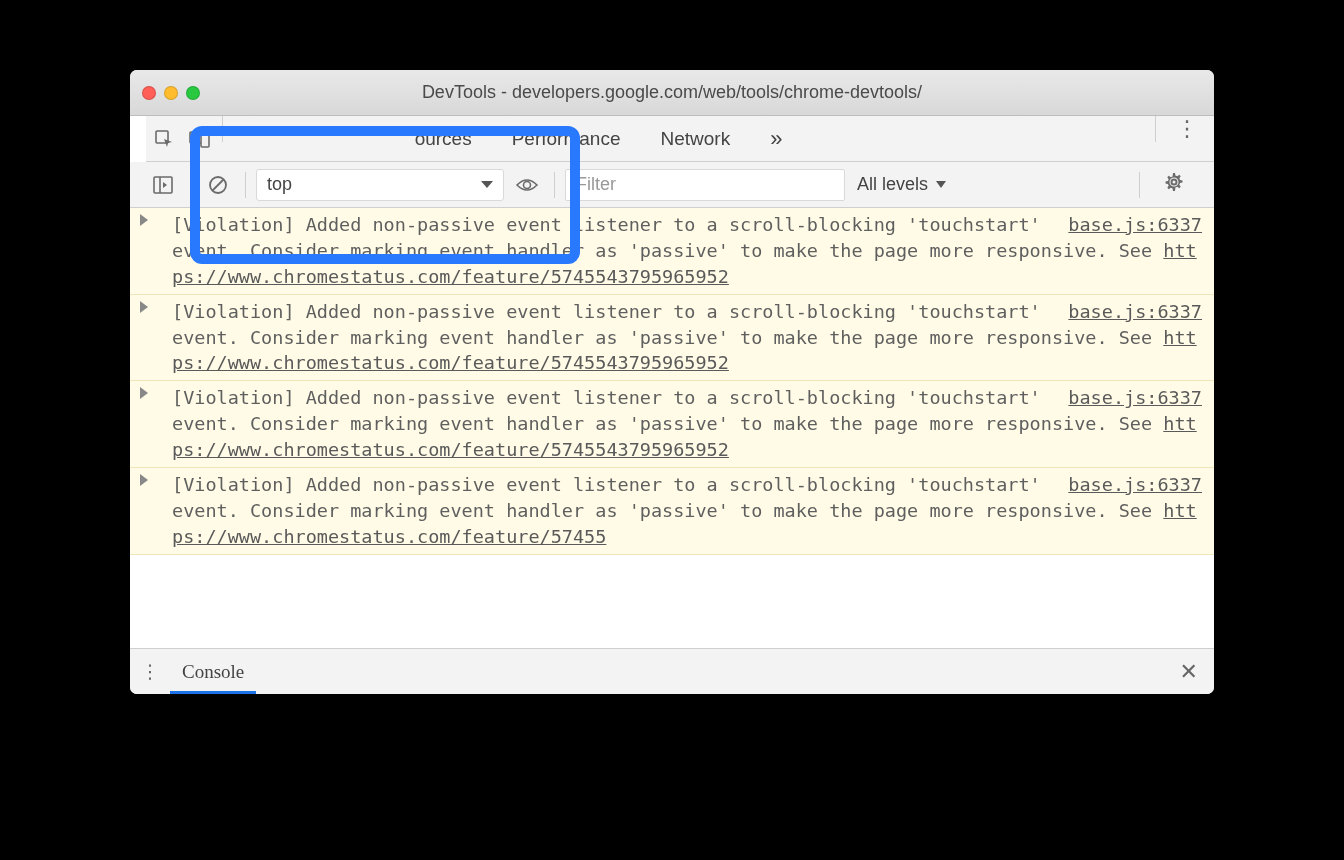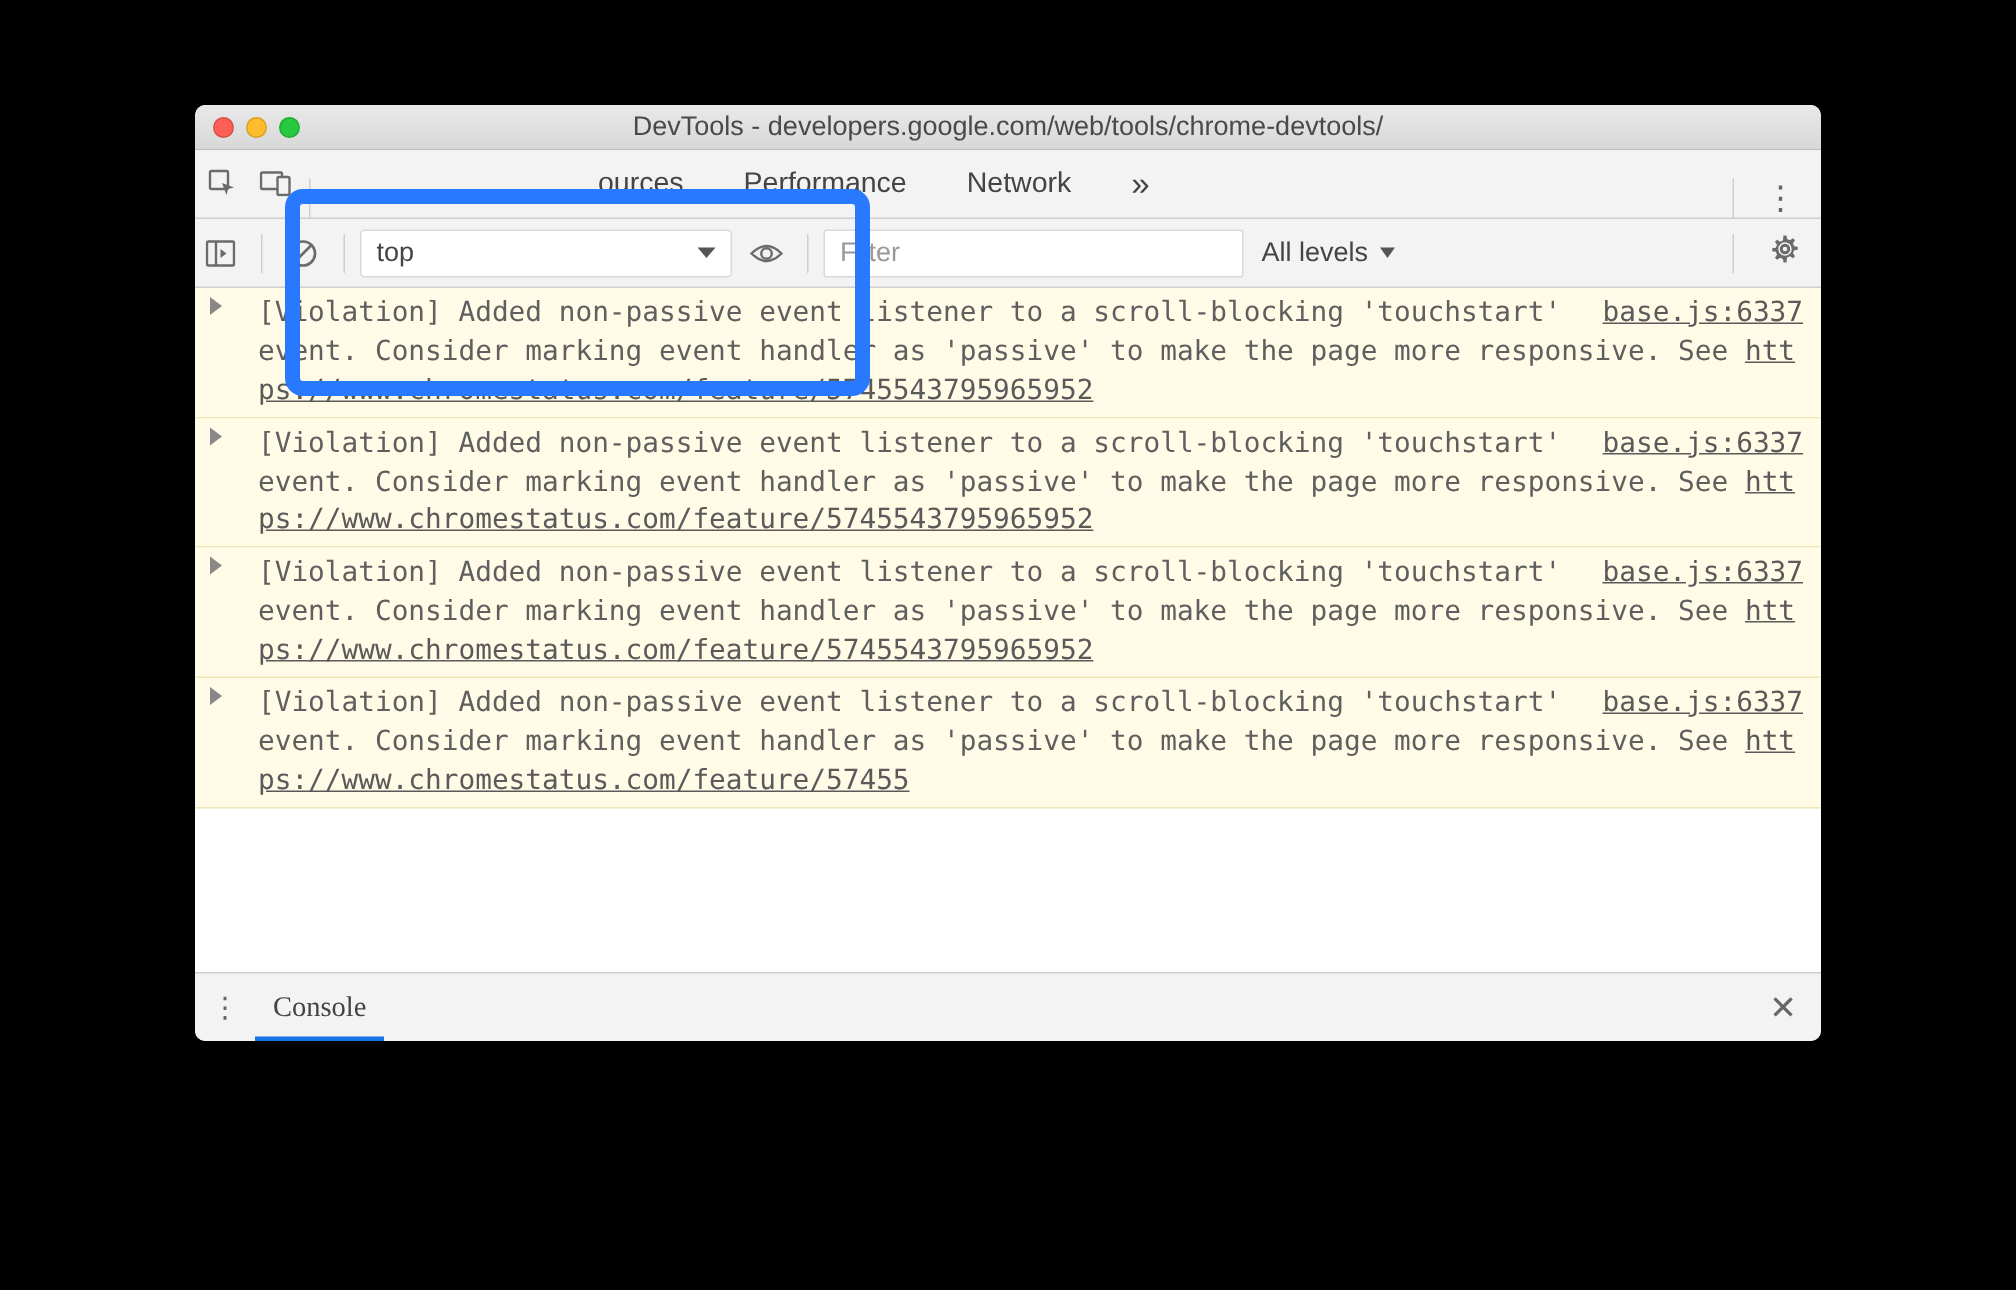--- a/index.html
+++ b/index.html
@@ -19,21 +19,21 @@
     background: #fff;
     border-radius: 7px;
     box-shadow: 0 18px 50px rgba(0,0,0,0.55), 0 0 0 1px rgba(0,0,0,0.15);
     overflow: hidden;
     display: flex;
     flex-direction: column;
   }
 
   
   .titlebar {
-    height: 30px;
+    height: 46px;
     background: linear-gradient(#e9e9e9, #d9d8d8);
     border-bottom: 1px solid #bdbdbd;
     display: flex;
     align-items: center;
     padding: 0 12px;
     position: relative;
   }
   .traffic { display: flex; gap: 8px; margin-right: 16px;}
   .dot { width: 14px; height: 14px; border-radius: 50%; border: 0.5px solid rgba(0,0,0,0.15);}
   .dot.red { background: #ff5f57; }
@@ -48,23 +48,24 @@
     left: 0; right: 0;
     pointer-events: none;
   }
 
   
   .tabs {
     height: 46px;
     border-bottom: 1px solid #cfcfcf;
     background: #f3f3f3;
     display: flex;
-    align-items: flex-end;
+    align-items: flex-start;
     font-size: 19px;
     color: #444;
+    margin-left: 16px;
   }
   .tb-icon {
     width: 36px;
     height: 46px;
     display: flex;
     align-items: center;
     justify-content: center;
     color: #6b6b6b;
   }
   .tb-sep { width:1px; height:26px; background:#cfcfcf; margin: 0 4px;}
@@ -74,21 +75,21 @@
 
   
   .console-bar {
     height: 46px;
     border-bottom: 1px solid #cfcfcf;
     background: #f3f3f3;
     display: flex;
     align-items: center;
     font-size: 18px;
     color: #444;
-    padding: 0 0;
+    padding: 0 16px;
     gap: 6px;
   }
   .cb-icon {
     width: 34px; height:34px;
     display:flex; align-items:center; justify-content:center;
     color:#6b6b6b;
   }
   .vline { width:1px; height:26px; background:#cfcfcf; margin:0 4px;}
   .context-select {
     border:1px solid #d9d9d9;

